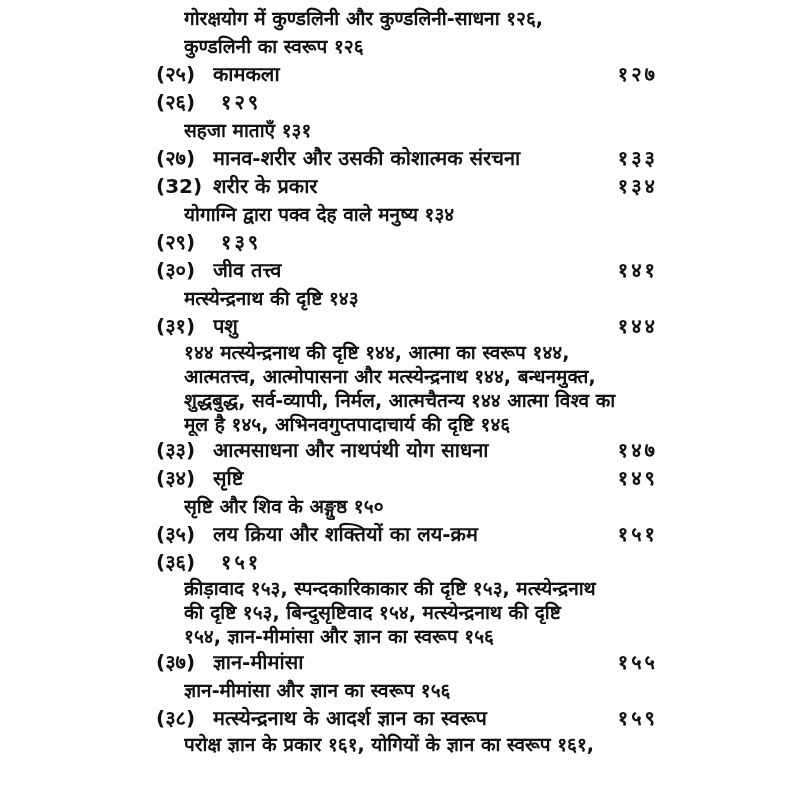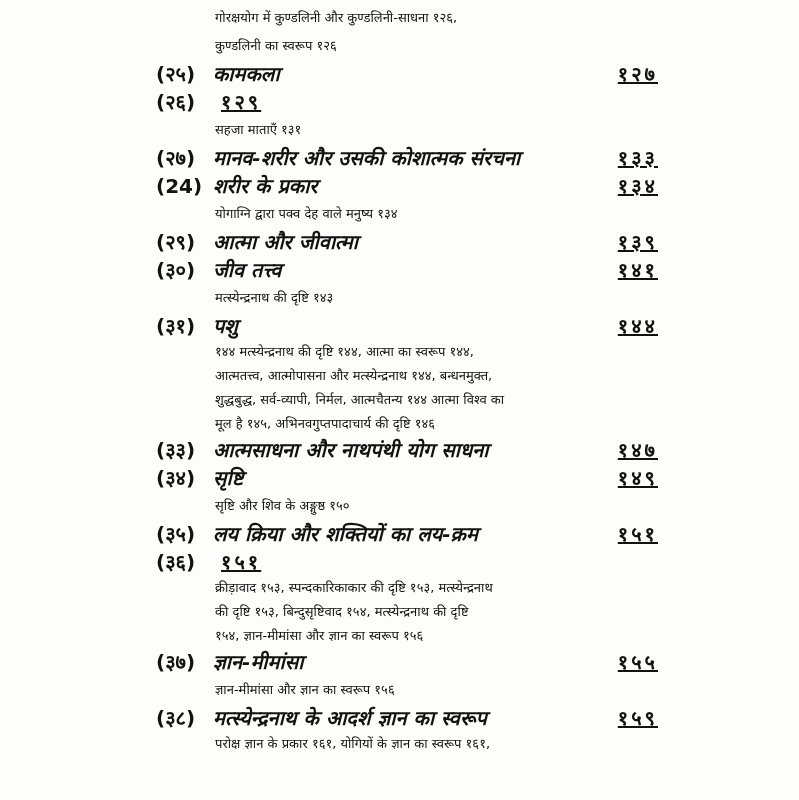--- a/index.html
+++ b/index.html
@@ -33,34 +33,32 @@
   }
   .row .num {
     flex: none;
     width: 57px;
     white-space: nowrap;
   }
   .row .title {
     flex: 1 1 auto;
     white-space: nowrap;
     overflow: hidden;
-    font-style: italic;
   }
   .row .pg {
     flex: none;
     margin-left: 8px;
     letter-spacing: 3px;
     text-align: right;
-    text-decoration: underline;
   }
   .note {
-    margin-left: 59px;
+    margin-left: 28px;
     line-height: 28px;
-    font-size: 13px;
-    font-weight: 400;
+    font-size: 19px;
+    font-weight: 700;
     white-space: nowrap;
     overflow: hidden;
   }
   .note.tight {
     line-height: 24px;
   }
 </style>
 </head>
 <body>
 
@@ -77,28 +75,27 @@
         <span class="num">(२६)</span>
         <span class="pg">१२९</span>
       </div>
       <div class="note">सहजा माताएँ १३१</div>
       <div class="row">
         <span class="num">(२७)</span>
         <span class="title">मानव-शरीर और उसकी कोशात्मक संरचना</span>
         <span class="pg">१३३</span>
       </div>
       <div class="row">
-        <span class="num">(24)</span>
+        <span class="num">(32)</span>
         <span class="title">शरीर के प्रकार</span>
         <span class="pg">१३४</span>
       </div>
       <div class="note">योगाग्नि द्वारा पक्व देह वाले मनुष्य १३४</div>
       <div class="row">
         <span class="num">(२९)</span>
-        <span class="title">आत्मा और जीवात्मा</span>
         <span class="pg">१३९</span>
       </div>
       <div class="row">
         <span class="num">(३०)</span>
         <span class="title">जीव तत्त्व</span>
         <span class="pg">१४१</span>
       </div>
       <div class="note">मत्स्येन्द्रनाथ की दृष्टि १४३</div>
       <div class="row">
         <span class="num">(३१)</span>

